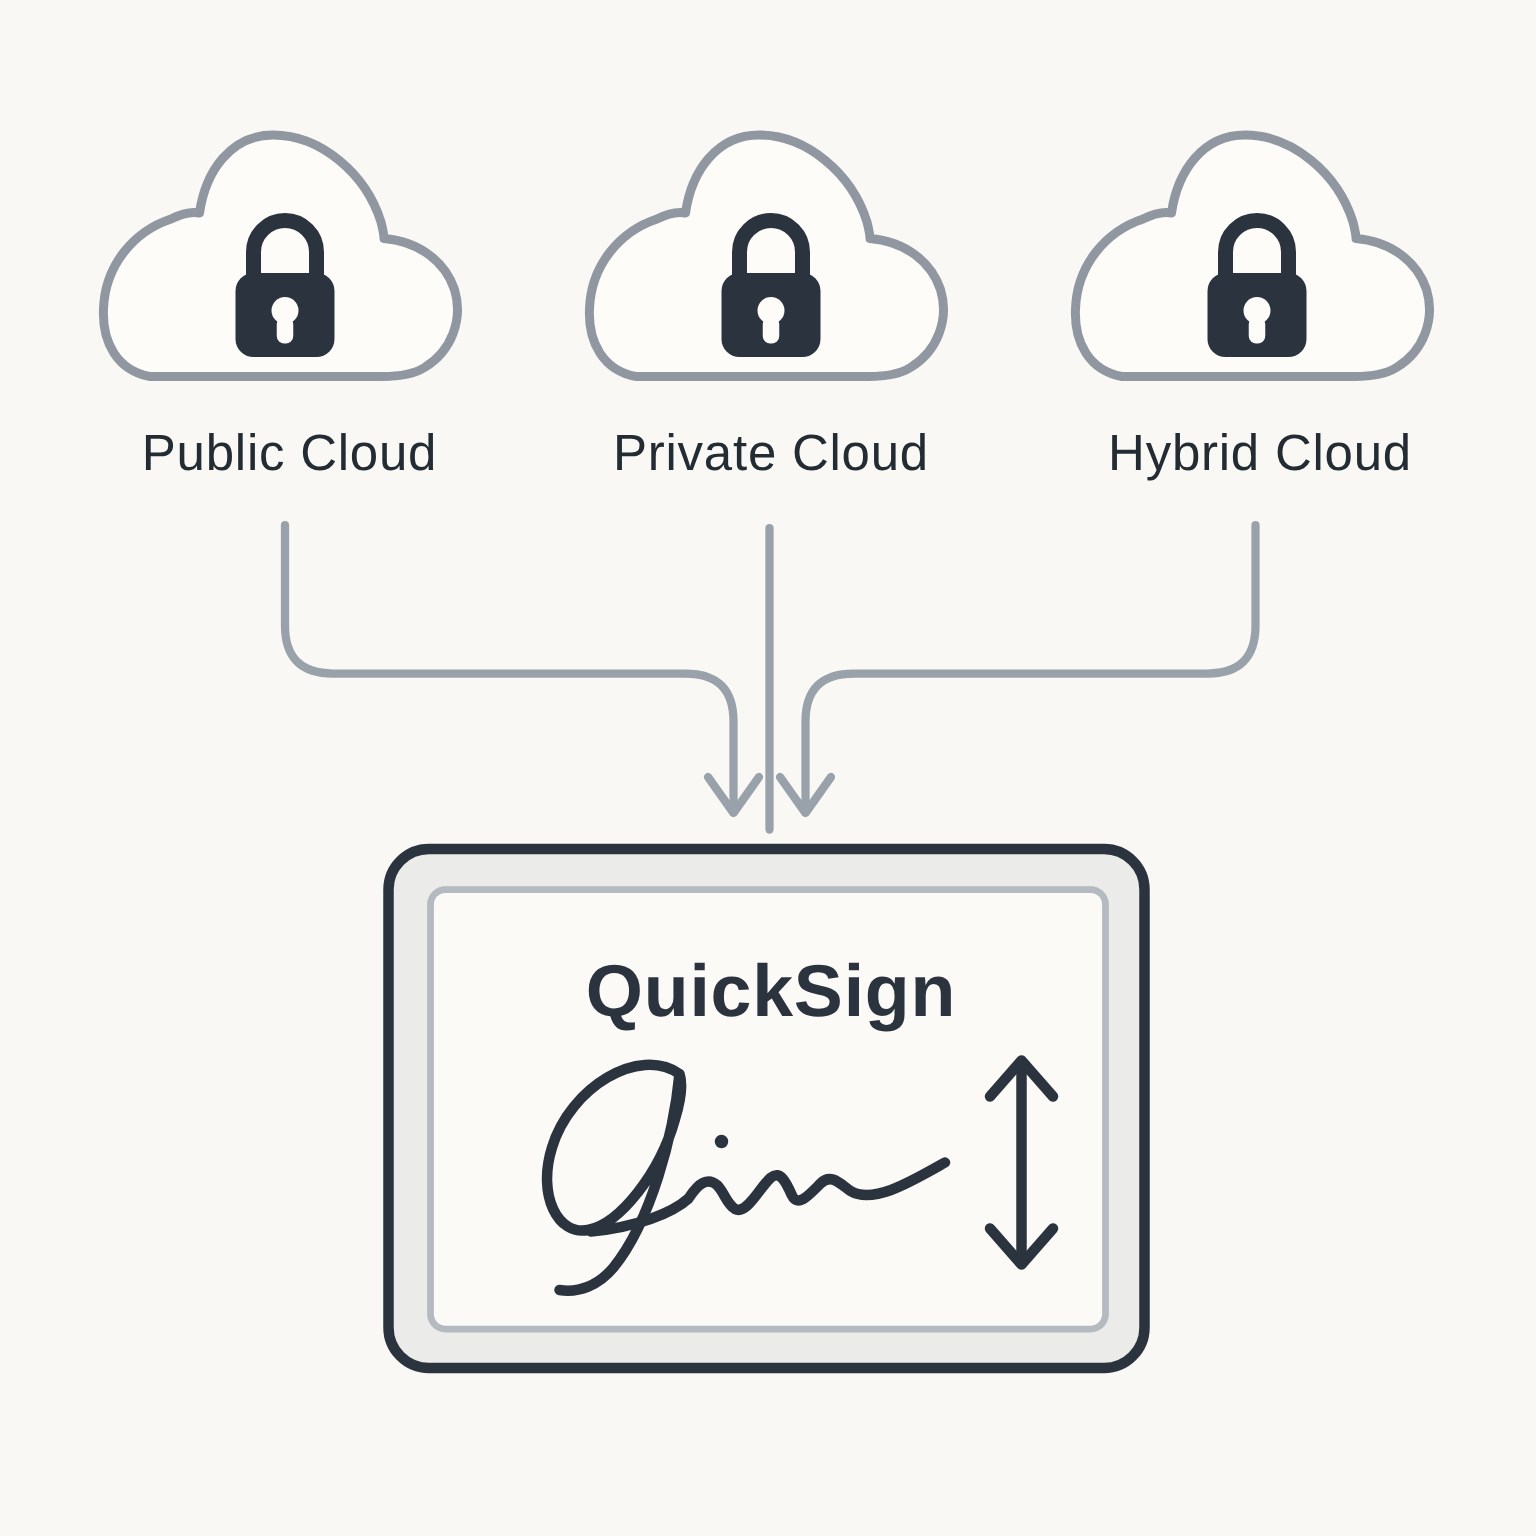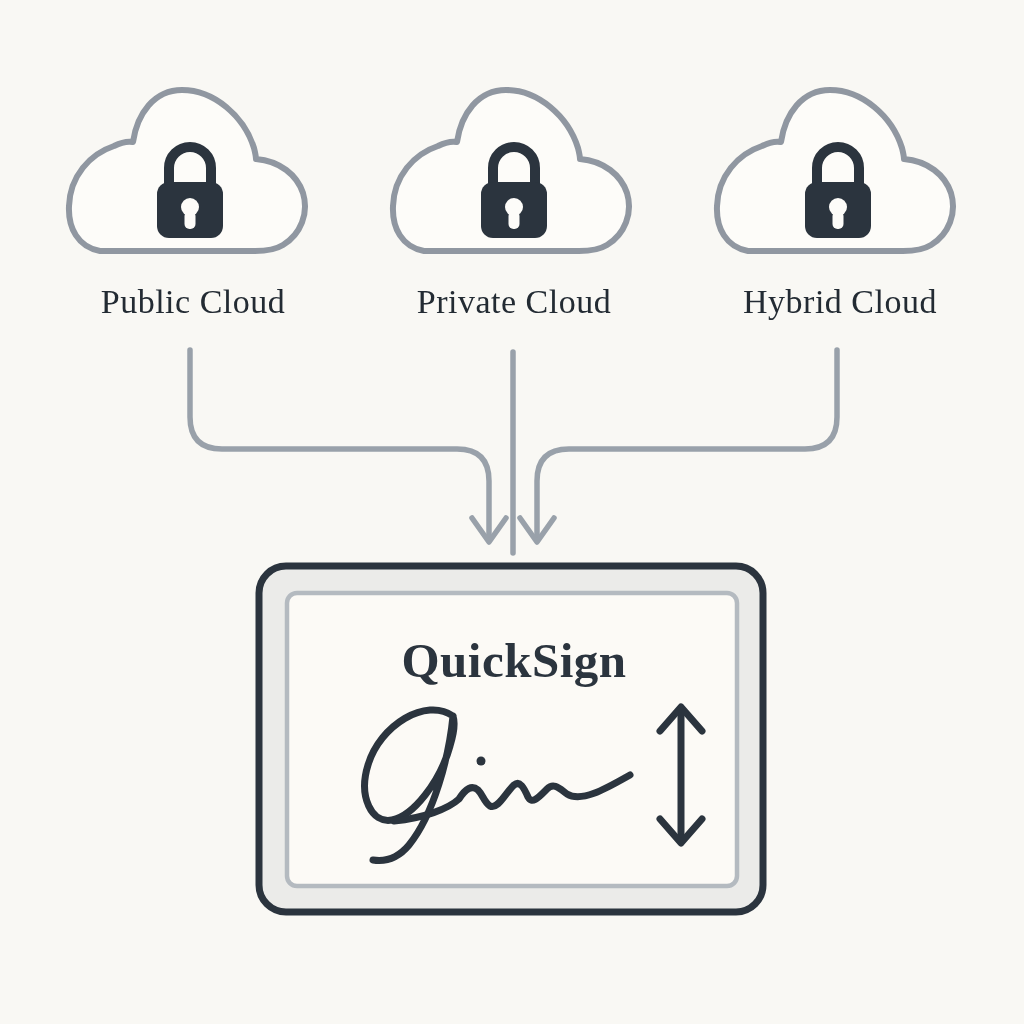--- a/index.html
+++ b/index.html
@@ -8,21 +8,21 @@
     --cloud-stroke:#9097a1;
     --connector:#99a1aa;
     --ink:#2b343e;
     --label:#232b33;
     --bezel:#ebebe9;
     --screen:#fcfaf6;
     --screen-border:#b4bac0;
   }
   html,body{margin:0;padding:0;background:var(--bg);}
   .stage{width:1024px;height:1024px;position:relative;overflow:hidden;
-         font-family:Liberation Serif, serif;}
+         font-family:Liberation Sans, sans-serif;}
   svg{display:block;}
   .cloud-outline{fill:var(--cloud-fill);stroke:var(--cloud-stroke);stroke-width:6;stroke-linejoin:round;}
   .lock-fill{fill:var(--ink);}
   .lock-shackle{fill:none;stroke:var(--ink);stroke-width:10;stroke-linecap:round;}
   .keyhole{fill:var(--cloud-fill);}
   .cloud-label{fill:var(--label);font-size:34px;font-weight:500;letter-spacing:.5px;text-anchor:middle;}
   .connector{fill:none;stroke:var(--connector);stroke-width:5.5;stroke-linecap:round;stroke-linejoin:round;}
   .tablet-body{fill:var(--bezel);stroke:var(--ink);stroke-width:7;}
   .tablet-screen{fill:var(--screen);stroke:var(--screen-border);stroke-width:4.5;}
   .device-title{fill:var(--ink);font-size:49px;font-weight:700;letter-spacing:.5px;text-anchor:middle;}

